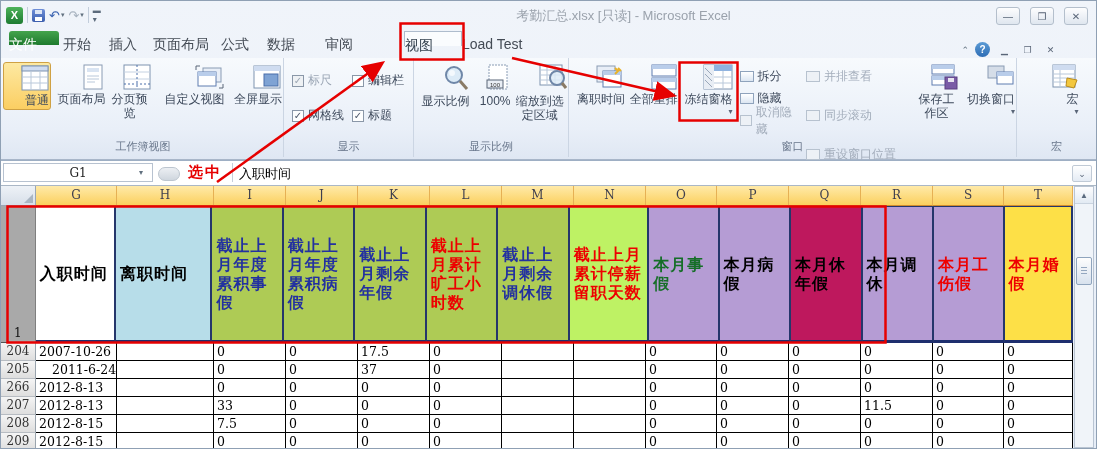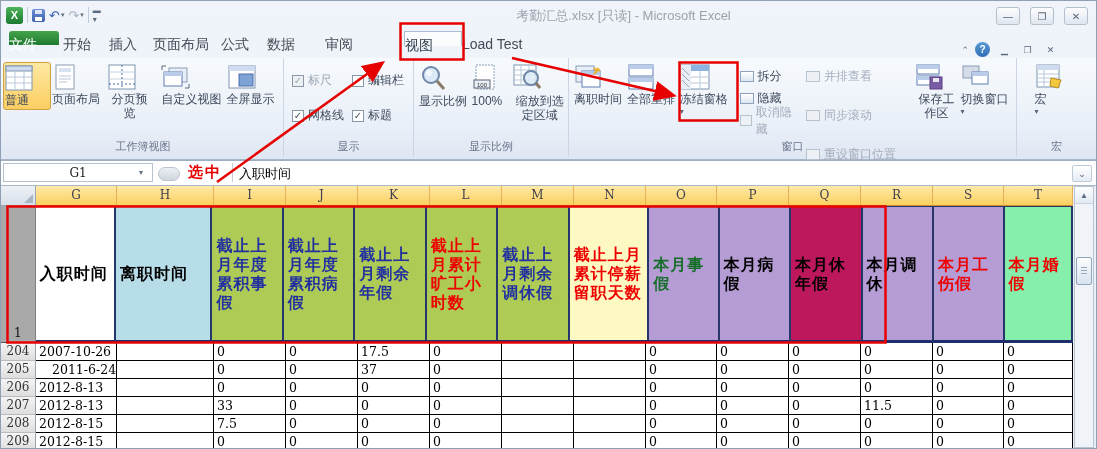--- a/index.html
+++ b/index.html
@@ -31,21 +31,21 @@
 .chev{font-size:9px;color:#61707f;}
 .help{width:15px;height:15px;border-radius:50%;background:linear-gradient(#5b9bd5,#2e6db5);color:#fff;
   font-size:10px;font-weight:bold;display:flex;align-items:center;justify-content:center;}
 .mini{width:17px;height:13px;color:#5a6678;font-size:9px;display:flex;align-items:center;justify-content:center;}
 
 .ribbon{position:absolute;left:0;top:57px;width:100%;height:101px;
   background:linear-gradient(#f7fafd,#e9eff8 70%,#dfe7f3);border-bottom:2px solid #a8b6c9;}
 .grp{position:absolute;top:0;height:99px;box-sizing:border-box;border-right:1px solid #cbd5e3;}
 .grp-label{position:absolute;left:0;right:0;bottom:3px;text-align:center;font-size:11px;color:#68768b;}
 .bigrow{display:flex;align-items:flex-start;padding-top:4px;}
-.bigbtn{display:flex;flex-direction:column;align-items:flex-start;padding:2px 1px;border-radius:3px;}
+.bigbtn{display:flex;flex-direction:column;align-items:flex-end;padding:2px 1px;border-radius:3px;}
 .bigbtn .lbl{font-size:12px;color:#3e4a5c;text-align:center;line-height:14px;margin-top:2px;}
 .bigbtn.sel{background:linear-gradient(#fde9a2,#fbce62);border:1px solid #cfa144;}
 .dd{font-size:8px;color:#5a6678;margin-top:1px;}
 .cbrow{display:flex;align-items:center;gap:4px;font-size:12px;color:#3e4a5c;}
 .cbrow.dis{color:#9aa5b4;}
 .cb{width:12px;height:12px;box-sizing:border-box;border:1px solid #8a97a8;background:#fdfefe;
   color:#4a5568;font-size:10px;line-height:10px;text-align:center;}
 .cb.dis{background:#eef1f4;color:#9aa5b2;}
 .smallbtn{display:flex;align-items:center;gap:4px;font-size:12px;color:#3e4a5c;height:17px;}
 .smallbtn.dis{color:#a3adbb;}
@@ -382,27 +382,27 @@
     <div id="sheet-rows">
         <div class="row" style="height: 137px;">
           <div class="rowhdr hdr1">1</div>
           <div class="hcell" style="width: 81px; background: rgb(255, 255, 255); color: rgb(0, 0, 0);">入职时间</div>
           <div class="hcell" style="width: 97px; background: rgb(183, 221, 233); color: rgb(0, 0, 0);">离职时间</div>
           <div class="hcell" style="width: 72px; background: rgb(174, 203, 85); color: rgb(35, 49, 160);">截止上月年度累积事假</div>
           <div class="hcell" style="width: 72px; background: rgb(174, 203, 85); color: rgb(35, 49, 160);">截止上月年度累积病假</div>
           <div class="hcell" style="width: 72px; background: rgb(174, 203, 85); color: rgb(35, 49, 160);">截止上月剩余年假</div>
           <div class="hcell" style="width: 72px; background: rgb(174, 203, 85); color: rgb(238, 0, 0);">截止上月累计旷工小时数</div>
           <div class="hcell" style="width: 72px; background: rgb(174, 203, 85); color: rgb(35, 49, 160);">截止上月剩余调休假</div>
-          <div class="hcell" style="width: 80px; background: #fef9c3; color: rgb(238, 0, 0);">截止上月累计停薪留职天数</div>
+          <div class="hcell" style="width: 80px; background: #bef264; color: rgb(238, 0, 0);">截止上月累计停薪留职天数</div>
           <div class="hcell" style="width: 71px; background: rgb(181, 156, 212); color: rgb(21, 110, 39);">本月事假</div>
           <div class="hcell" style="width: 72px; background: rgb(181, 156, 212); color: rgb(0, 0, 0);">本月病假</div>
           <div class="hcell" style="width: 72px; background: #be185d; color: rgb(0, 0, 0);">本月休年假</div>
           <div class="hcell" style="width: 72px; background: rgb(181, 156, 212); color: rgb(0, 0, 0);">本月调休</div>
           <div class="hcell" style="width: 71px; background: rgb(181, 156, 212); color: rgb(238, 0, 0);">本月工伤假</div>
-          <div class="hcell" style="width: 69px; background: #86efac; color: rgb(238, 0, 0);">本月婚假</div>
+          <div class="hcell" style="width: 69px; background: #fde047; color: rgb(238, 0, 0);">本月婚假</div>
         </div>
         <div class="row" style="height: 18px;">
           <div class="rowhdr datahdr">204</div>
           <div class="dcell" style="width: 81px;">2007-10-26</div>
           <div class="dcell" style="width: 97px;"></div>
           <div class="dcell" style="width: 72px;">0</div>
           <div class="dcell" style="width: 72px;">0</div>
           <div class="dcell" style="width: 72px;">17.5</div>
           <div class="dcell" style="width: 72px;">0</div>
           <div class="dcell" style="width: 72px;"></div>
@@ -425,21 +425,21 @@
           <div class="dcell" style="width: 72px;"></div>
           <div class="dcell" style="width: 72px;"></div>
           <div class="dcell" style="width: 71px;">0</div>
           <div class="dcell" style="width: 72px;">0</div>
           <div class="dcell" style="width: 72px;">0</div>
           <div class="dcell" style="width: 72px;">0</div>
           <div class="dcell" style="width: 71px;">0</div>
           <div class="dcell" style="width: 69px;">0</div>
         </div>
         <div class="row" style="height: 18px;">
-          <div class="rowhdr datahdr">206</div>
+          <div class="rowhdr datahdr">266</div>
           <div class="dcell" style="width: 81px;">2012-8-13</div>
           <div class="dcell" style="width: 97px;"></div>
           <div class="dcell" style="width: 72px;">0</div>
           <div class="dcell" style="width: 72px;">0</div>
           <div class="dcell" style="width: 72px;">0</div>
           <div class="dcell" style="width: 72px;">0</div>
           <div class="dcell" style="width: 72px;"></div>
           <div class="dcell" style="width: 72px;"></div>
           <div class="dcell" style="width: 71px;">0</div>
           <div class="dcell" style="width: 72px;">0</div>

